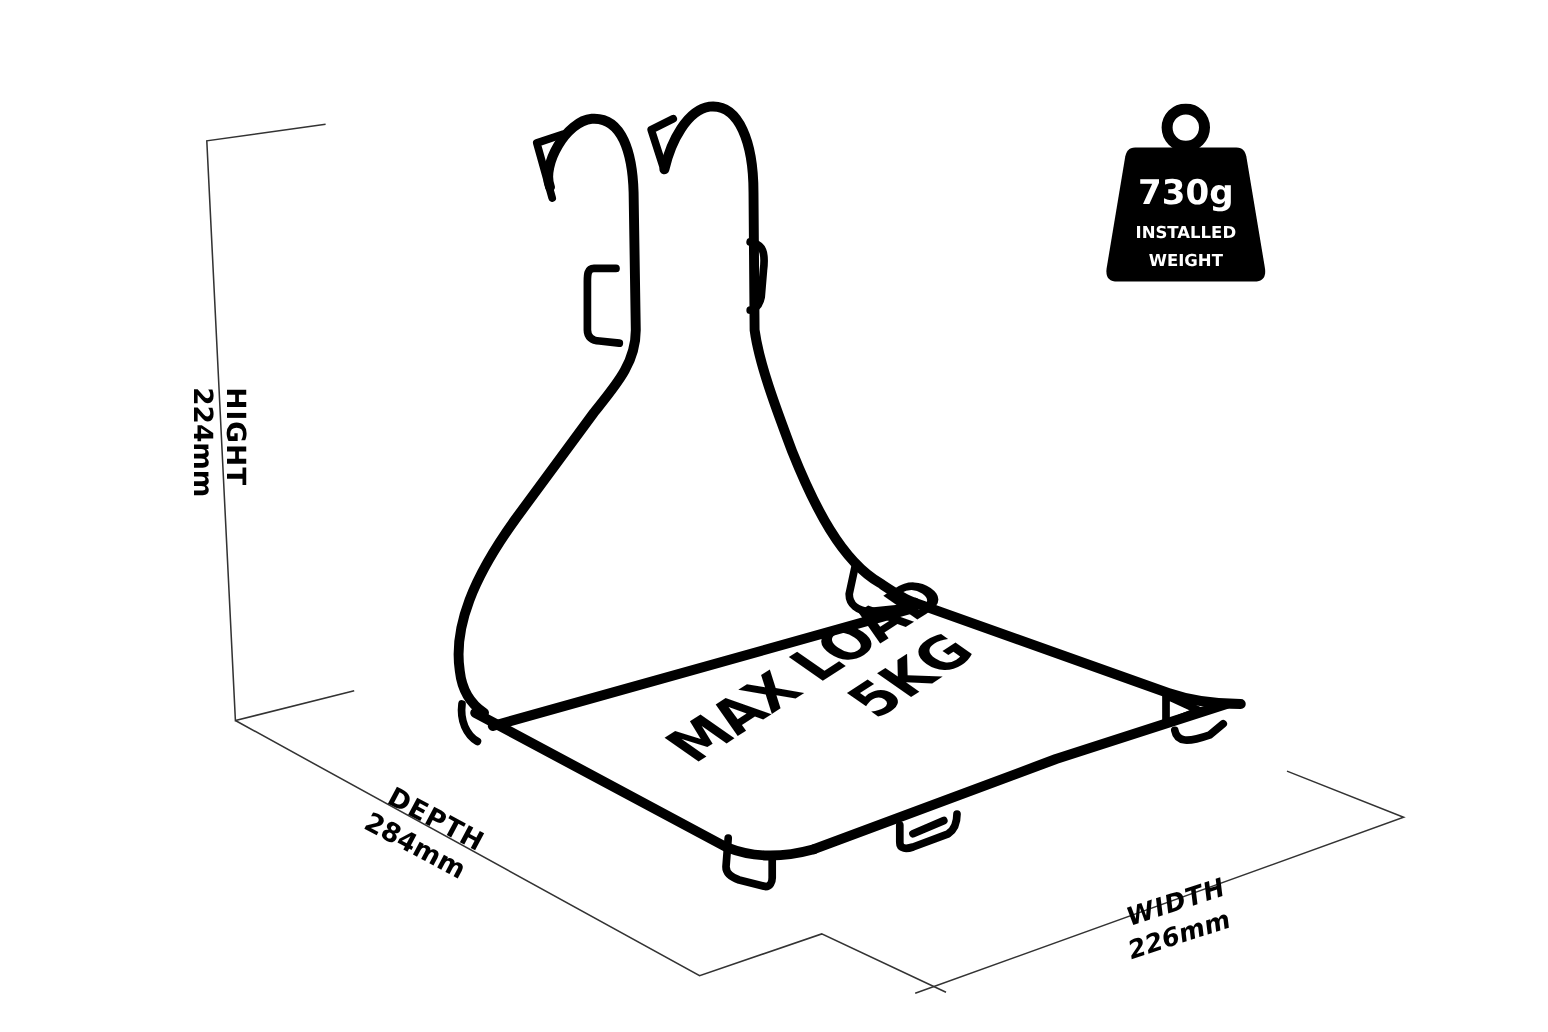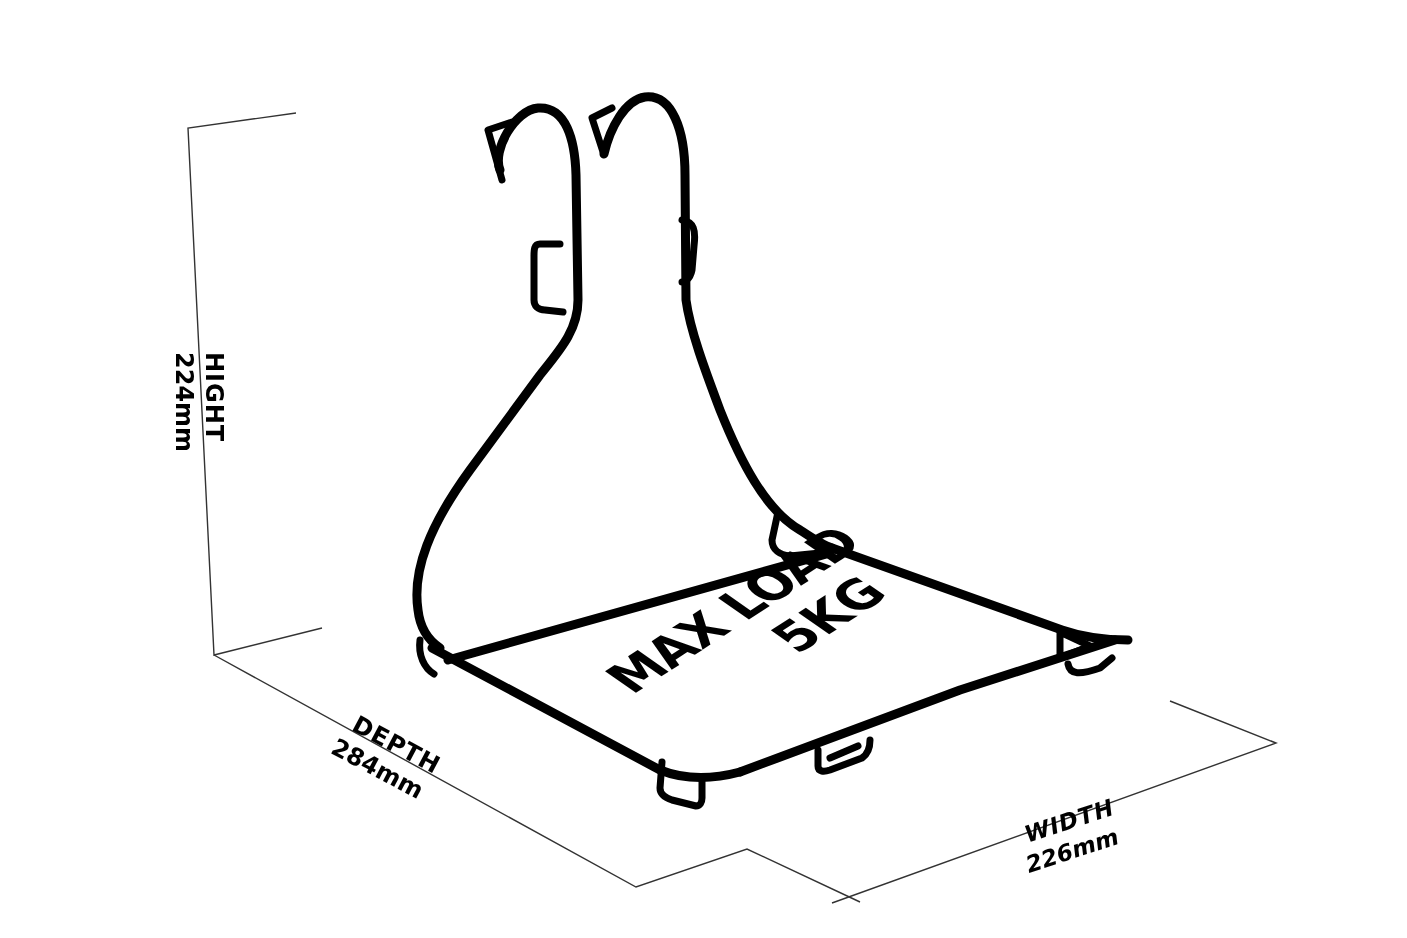--- a/index.html
+++ b/index.html
@@ -287,14 +287,25 @@
   <div class="label label-width">
     <span class="l1">WIDTH</span>
     <span class="l2">226mm</span>
   </div>
 
   <div class="label label-load">
     <span class="l1">MAX LOAD</span>
     <span class="l2">5KG</span>
   </div>
 
+  <div class="weight-badge">
+    <svg width="148" height="166" viewBox="0 0 148 166">
+
+      <circle cx="74" cy="22" r="17" fill="none" stroke="#000000" stroke-width="10"></circle>
+
+      <path d="M 28,40 L 120,40 C 126,40 128,44 129,48 L 146,150 C 147,158 144,162 136,162 L 12,162 C 4,162 1,158 2,150 L 19,48 C 20,44 22,40 28,40 Z" fill="#000000"></path>
+    </svg>
+    <div class="weight-text weight-value">730g</div>
+    <div class="weight-text weight-caption1">INSTALLED</div>
+    <div class="weight-text weight-caption2">WEIGHT</div>
+  </div>
 
 </div>
 
 </body></html>

